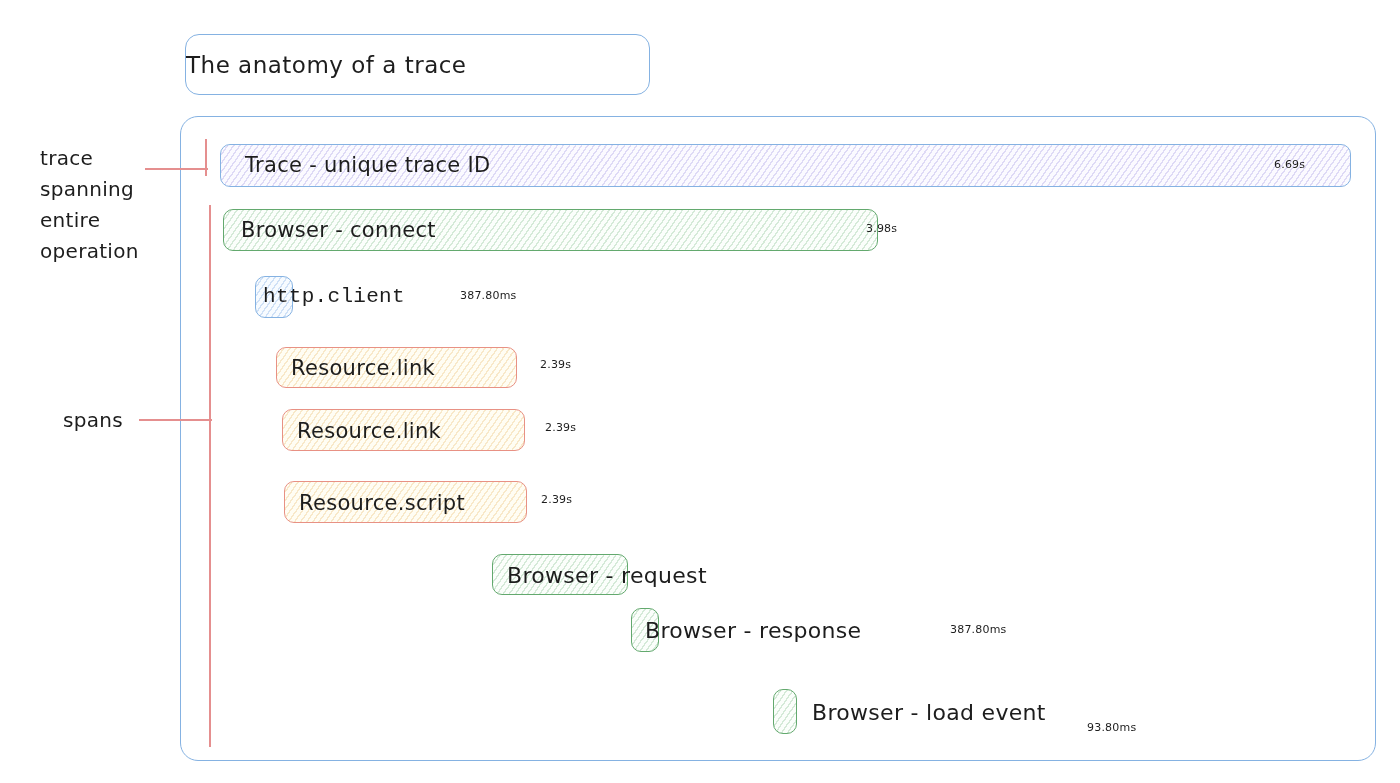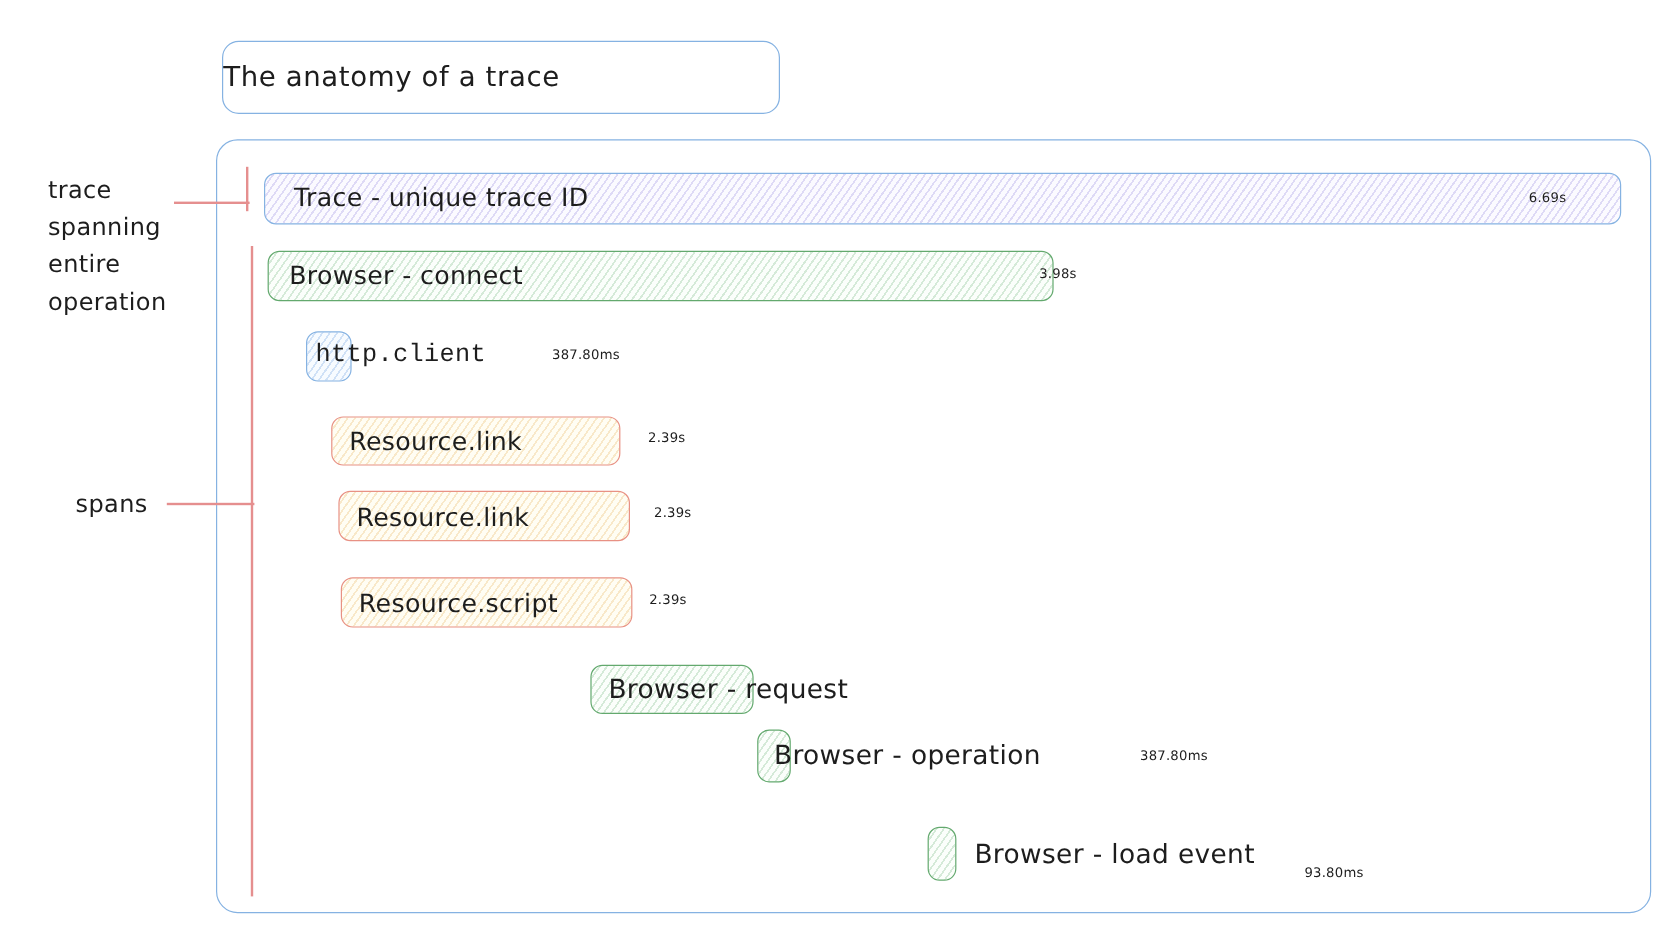--- a/index.html
+++ b/index.html
@@ -92,18 +92,18 @@
 <span class="dur d5">2.39s</span>
 
 <div class="shape h-yellow b6"></div>
 <span class="lbl l6">Resource.script</span>
 <span class="dur d6">2.39s</span>
 
 <div class="shape h-green b7"></div>
 <span class="lbl lbl-lg l7">Browser - request</span>
 
 <div class="shape h-green b8"></div>
-<span class="lbl lbl-lg l8">Browser - operation</span>
+<span class="lbl lbl-lg l8">Browser - response</span>
 <span class="dur d8">387.80ms</span>
 
 <div class="shape h-green b9"></div>
 <span class="lbl lbl-lg l9">Browser - load event</span>
 <span class="dur d9">93.80ms</span>
 
 </body></html>

